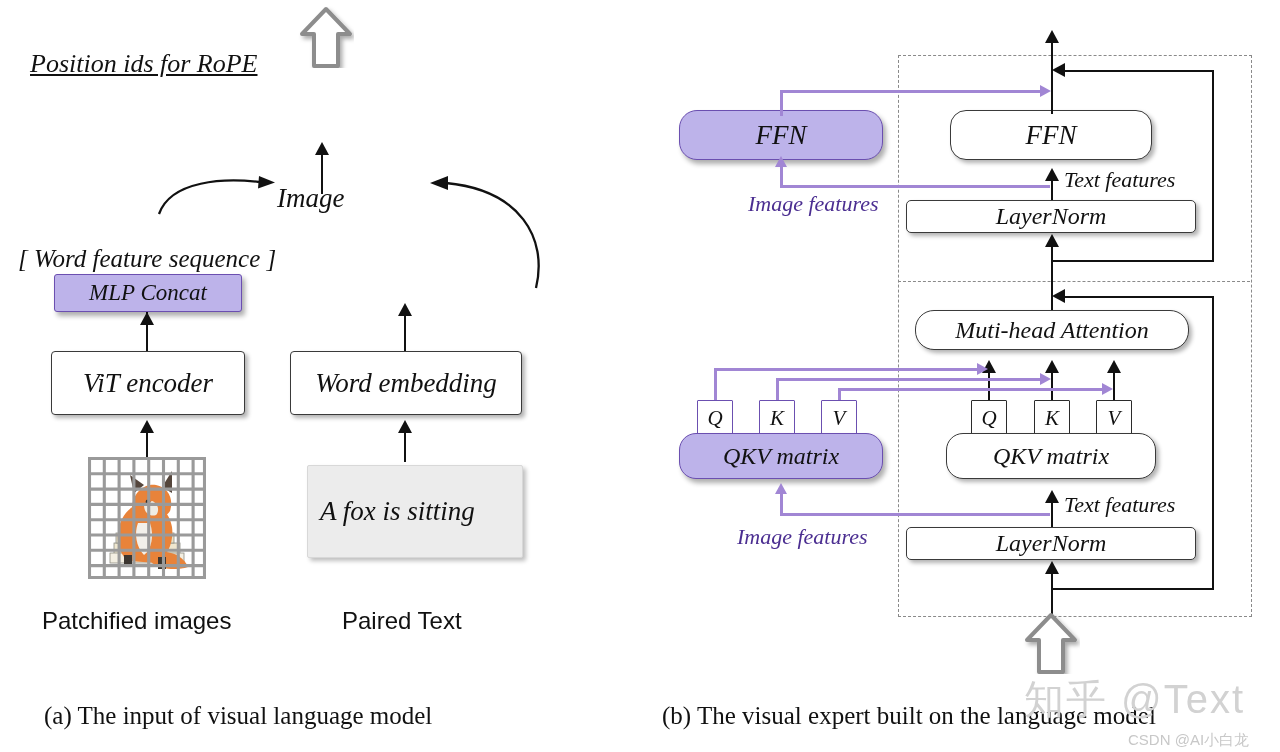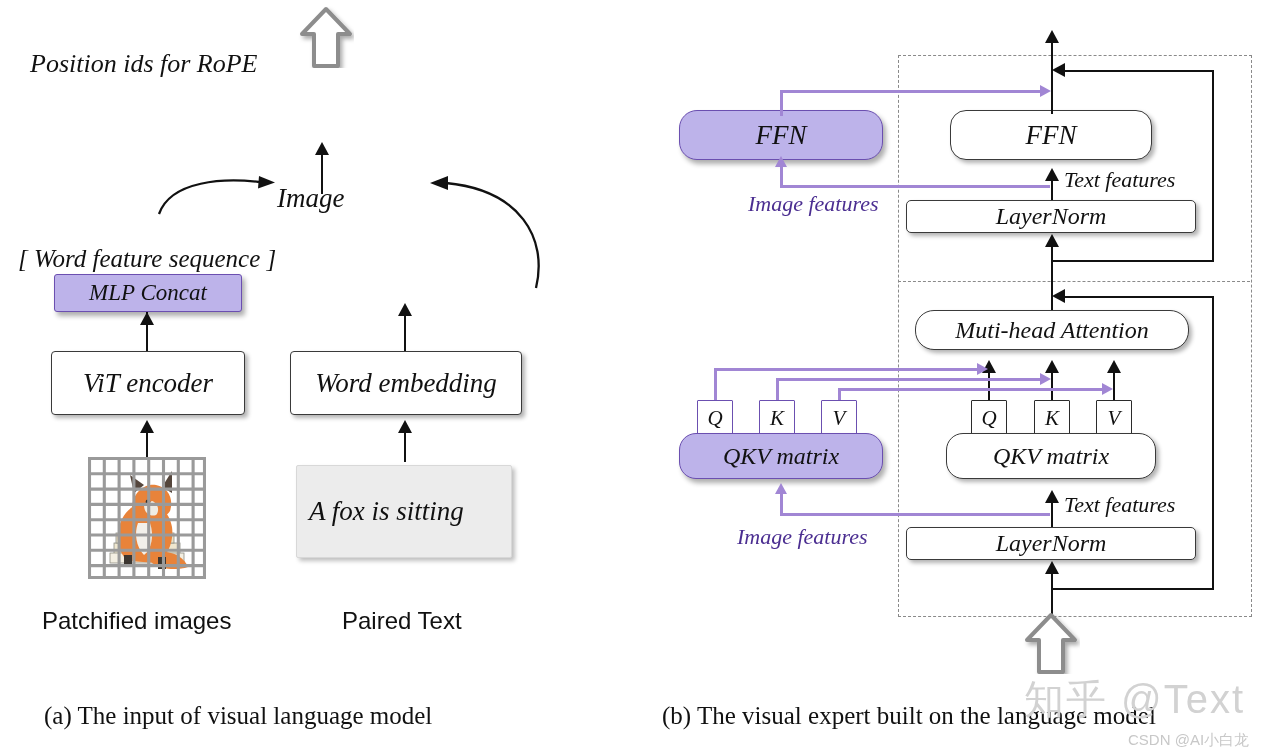--- a/index.html
+++ b/index.html
@@ -19,21 +19,21 @@
     box-shadow:3px 3px 4px rgba(0,0,0,.30);
     font-style:italic;white-space:nowrap;
   }
   .box.sq{border-radius:3px;}
   .box.round{border-radius:22px;}
   .box.purple{
     background:#bdb3ea;border:1.8px solid #6b4fb0;
     box-shadow:3px 4px 5px rgba(0,0,0,.32);
   }
   .box.grayfill{background:#ececec;border:1px solid #d8d8d8;
-    box-shadow:3px 3px 4px rgba(0,0,0,.25);}
+    box-shadow:3px 3px 4px rgba(0,0,0,.25);margin-left:11px;}
 
   
   .chip{
     position:absolute;display:flex;align-items:center;justify-content:center;
     background:#fff;border:1.6px solid #2b2b2b;font-style:italic;
     font-size:21px;border-radius:1px;
   }
   .chip.pv{border-color:#6b4fb0;}
 
   
@@ -78,21 +78,21 @@
       <svg width="56" height="62" viewBox="0 0 56 62">
         <defs>
           <filter id="sh1" x="-40%" y="-40%" width="200%" height="200%">
             <feDropShadow dx="2.5" dy="3" stdDeviation="2.2" flood-color="#000" flood-opacity="0.33"></feDropShadow>
           </filter>
         </defs>
         <path d="M28 3 L52 28 L40 28 L40 60 L16 60 L16 28 L4 28 Z" fill="#ffffff" stroke="#8d8d8d" stroke-width="4" stroke-linejoin="round" filter="url(#sh1)"></path>
       </svg>
     </div>
 
-    <div class="cap ital" style="left:30px;top:49px;font-size:26px;">Position ids for RoPE</div>
+    <div class="cap ital" style="left:30px;top:49px;font-size:26px;text-decoration:underline;">Position ids for RoPE</div>
 
 
     <div class="ln vln" style="left:321px;top:152px;height:42px;"></div>
     <div class="ahead up" style="left:315px;top:142px;"></div>
 
     <div class="cap ital" style="left:277px;top:183px;font-size:27px;">Image</div>
 
     <div class="abs" style="left:155px;top:172px;width:130px;height:46px;">
       <svg width="130" height="46" viewBox="0 0 130 46">
         <path d="M4 42 C 16 8, 70 6, 104 10" fill="none" stroke="#111" stroke-width="2.3"></path>

